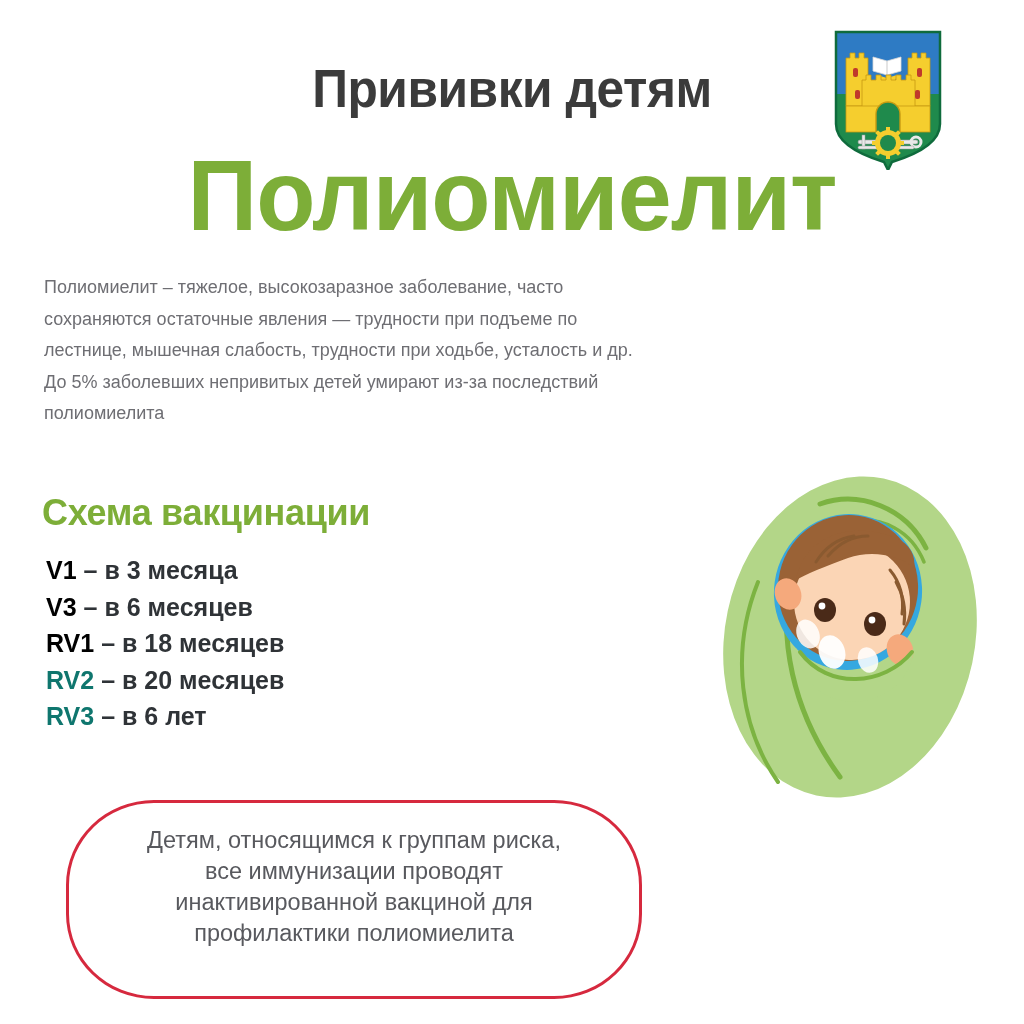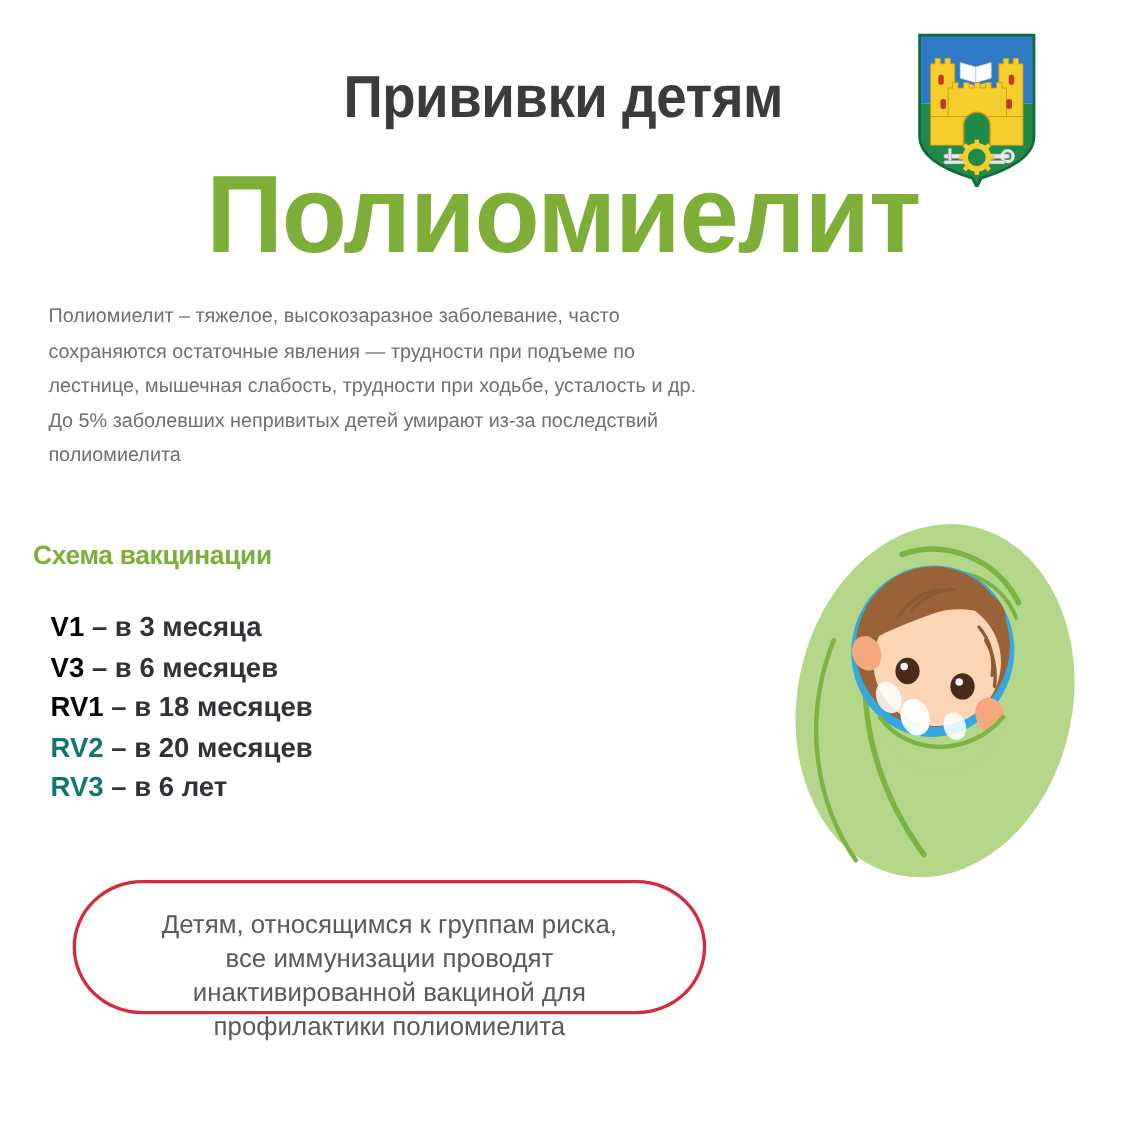--- a/index.html
+++ b/index.html
@@ -74,23 +74,23 @@
     line-height: 31.5px;
     color: #6e6e73;
     text-align: justify;
     font-weight: 400;
   }
   .intro .last-line { text-align: left; }
 
   
   .schedule-heading {
     position: absolute;
-    left: 30px;
+    left: 42px;
     top: 492px;
-    font-size: 24px;
+    font-size: 36px;
     font-weight: 700;
     color: #7dae38;
     letter-spacing: -0.3px;
     white-space: nowrap;
   }
   .schedule-list {
     position: absolute;
     left: 46px;
     top: 552px;
     width: 300px;
@@ -131,21 +131,21 @@
     height: 345px;
   }
   .baby svg { display: block; width: 100%; height: 100%; }
 
   
   .highlight-note {
     position: absolute;
     left: 66px;
     top: 800px;
     width: 576px;
-    height: 122px;
+    height: 199px;
   }
   .highlight-note .oval {
     position: absolute;
     inset: 0;
     border: 3px solid #d6293e;
     border-radius: 88px / 85px;
     box-sizing: border-box;
   }
   .highlight-note .note-text {
     position: absolute;

